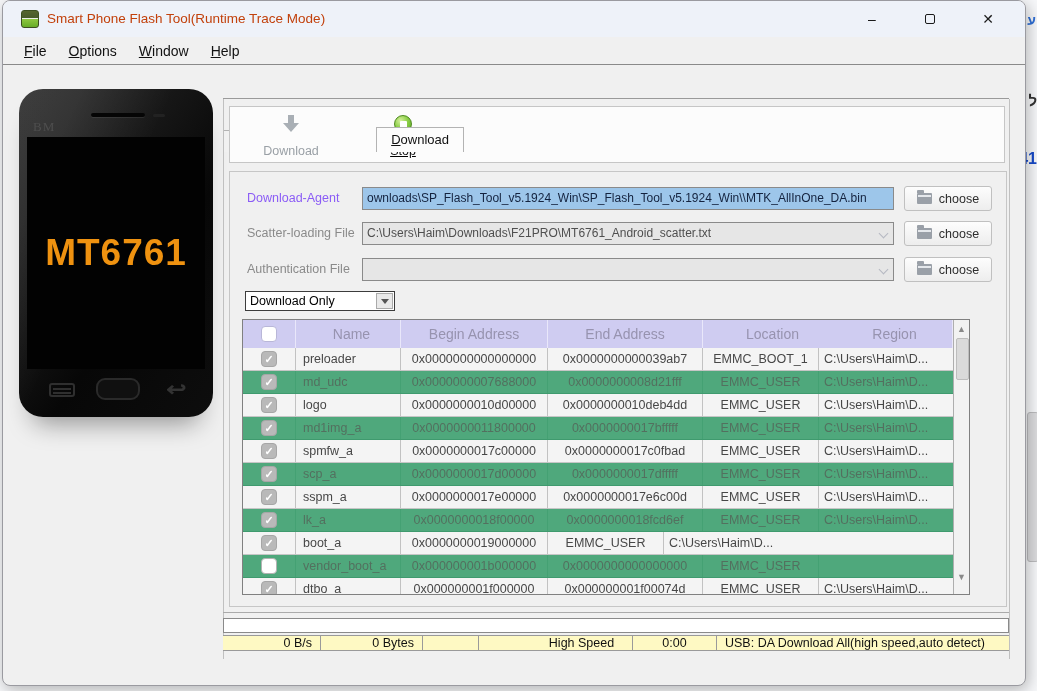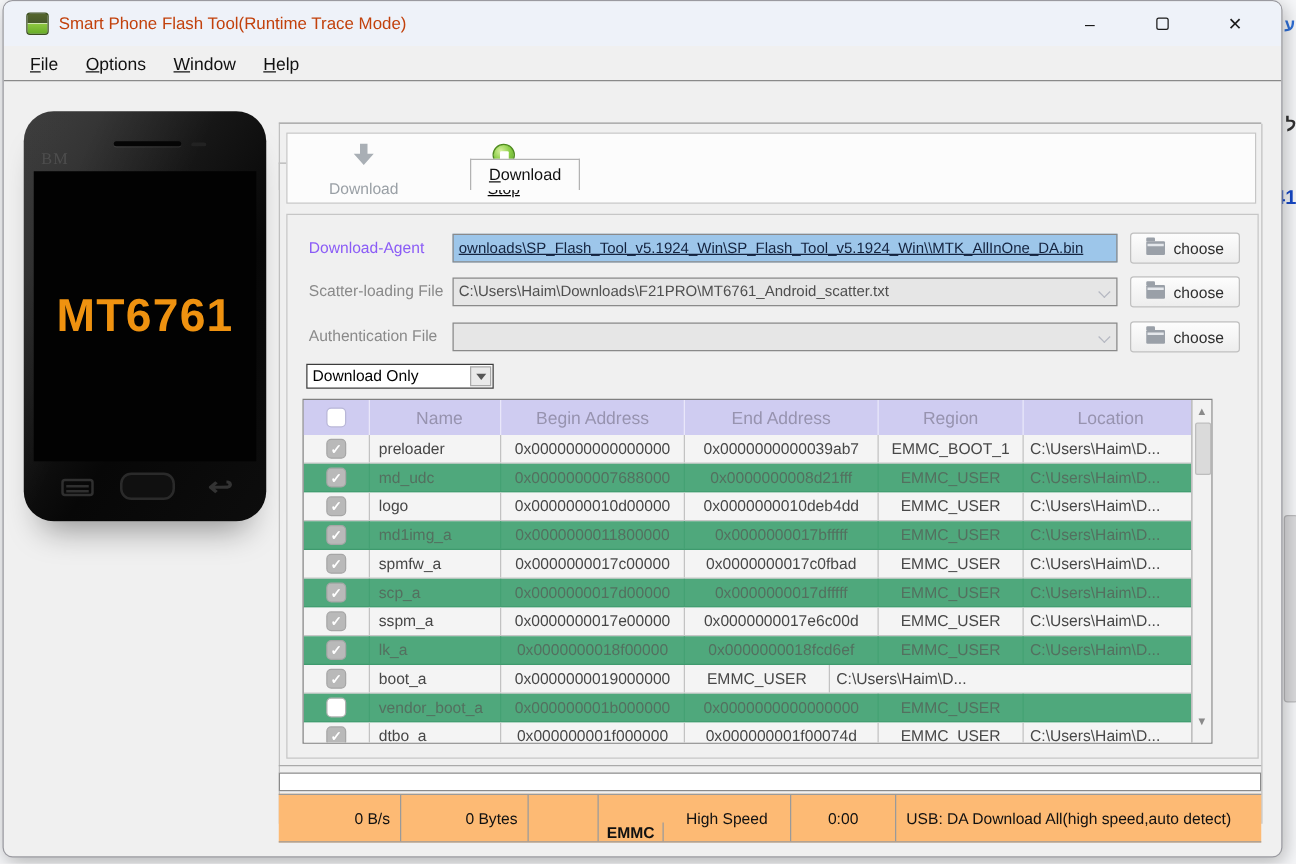--- a/index.html
+++ b/index.html
@@ -83,21 +83,21 @@
   .stop-icon .sq { width:7px; height:7px; background:#fff; border-radius:1px; }
 
   
   .main-box { position:absolute; left:226px; top:170px; width:778px; height:436px; background:#f0f0f0;
               border:1px solid #c6c6c6; }
   .field-label { position:absolute; left:17px; font-size:12.5px; line-height:23px; }
   .lab-dark { color:#8b5cf6; }
   .lab-gray { color:#8a8a8a; }
   .field-input { position:absolute; left:132px; width:532px; height:23px; border:1px solid #8a8a8a;
                  font-size:12px; line-height:21px; padding:0 4px; white-space:nowrap; overflow:hidden; }
-  .inp-selected { background:#9dc6ea; color:#14233f;text-decoration:underline; }
+  .inp-selected { background:#9dc6ea; color:#14233f; }
   .inp-combo { background:#e6e6e6; color:#4f4f4f; padding-right:20px; }
   .combo-arrow { position:absolute; right:6px; top:7px; width:7px; height:7px; border-right:1.5px solid #b5b8c2;
                  border-bottom:1.5px solid #b5b8c2; transform:rotate(45deg); }
   .choose-btn { position:absolute; left:674px; width:88px; height:25px; border:1px solid #c0c0c0; border-radius:3px;
                 background:linear-gradient(180deg,#fdfdfd,#ededed); display:flex; align-items:center;
                 justify-content:center; gap:7px; font-size:12.5px; color:#2e2e2e; }
   .folder-icon { width:15px; height:11px; background:#9aa0a8; border-radius:1px; position:relative; }
   .folder-icon::before { content:""; position:absolute; left:0; top:-3px; width:7px; height:3px;
                 background:#9aa0a8; border-radius:1px 1px 0 0; }
   .folder-icon::after { content:""; position:absolute; left:1px; top:2px; right:1px; height:1.5px; background:#e5e8ec; }
@@ -131,21 +131,21 @@
   .hd-check { background:#fff; border:1px solid #b9b7d8; color:transparent; }
   .tscroll { width:18px; background:#f2f2f2; border-left:1px solid #aeaeae; position:relative; }
   .scr-arrow { position:absolute; left:0; width:100%; text-align:center; color:#8a8a8a; font-size:9px; }
   .scr-up { top:4px; }
   .scr-down { bottom:12px; }
   .scr-thumb { position:absolute; left:2px; top:18px; width:13px; height:42px; background:#dadada; border:1px solid #bdbdbd; border-radius:2px; }
 
   
   .bottom-sep { position:absolute; left:220px; top:611px; width:786px; height:1px; background:#aaa; }
   .progress { position:absolute; left:220px; top:617px; width:786px; height:15px; background:#fff; border:1px solid #8a8a8a; }
-  .statusbar { position:absolute; left:220px; top:634px; width:786px; height:39px; background:#fdba74;
+  .statusbar { position:absolute; left:220px; top:634px; width:786px; height:16px; background:#fef9c3;
                border-top:1px solid #9a9a9a; border-bottom:1px solid #9a9a9a; display:flex; font-size:12.5px; color:#111; }
   .scell { border-right:1px solid #9a9a9a; display:flex; align-items:center; padding:0 8px; overflow:hidden; white-space:nowrap; }
   .s0 { width:98px; justify-content:flex-end; }
   .s1 { width:102px; justify-content:flex-end; }
   .s2 { width:56px; }
   .s3 { width:52px; justify-content:center; font-weight:bold;margin-top:22px; }
   .s4 { width:102px; justify-content:center; }
   .s5 { width:84px; justify-content:center; }
   .s6 { flex:1; border-right:none; }
 </style>
@@ -259,22 +259,22 @@
 
     <div class="ptable">
       <div class="tmain">
         <div class="thead">
           <div class="thcell c0">
               <span class="checkbox hd-check"></span>
             </div>
           <div class="thcell c1">Name</div>
           <div class="thcell c2">Begin Address</div>
           <div class="thcell c3">End Address</div>
+          <div class="thcell c5">Location</div>
           <div class="thcell c4">Region</div>
-          <div class="thcell c5">Location</div>
         </div>
         <div class="tbody">
             <div class="trow">
               <div class="tcell c0">
                 <div class="checkbox">✓</div>
               </div>
               <div class="tcell c1">preloader</div>
               <div class="tcell c2">0x0000000000000000</div>
               <div class="tcell c3">0x0000000000039ab7</div>
               <div class="tcell c4">EMMC_BOOT_1</div>

